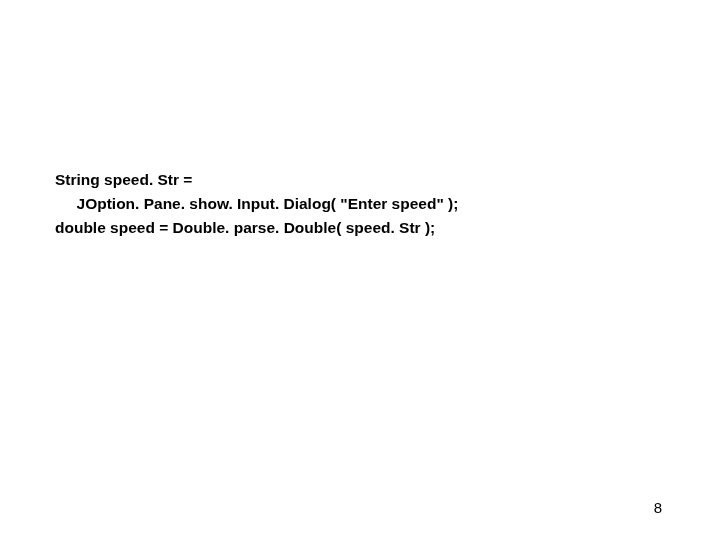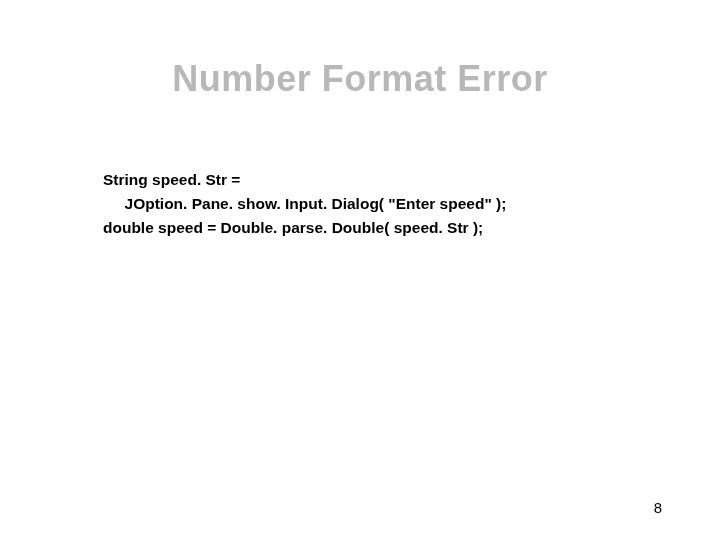--- a/index.html
+++ b/index.html
@@ -30,34 +30,32 @@
   }
   .code-block {
     position: absolute;
     top: 168px;
     left: 55px;
     font-size: 15.5px;
     font-weight: bold;
     color: #000000;
     line-height: 1.55;
     white-space: pre;
-    margin-left: 48px;
   }
   .page-number {
     position: absolute;
     bottom: 24px;
     right: 58px;
     font-size: 15px;
     color: #000000;
   }
 </style>
 </head>
 <body>
 
 <div class="slide">
-  <div class="title">Number Format Error</div>
 
   <div class="code-block"><span>String speed. Str =</span>
 <span>     JOption. Pane. show. Input. Dialog( "Enter speed" );</span>
 <span>double speed = Double. parse. Double( speed. Str );</span></div>
 
   <div class="page-number">8</div>
 </div>
 
 </body></html>

